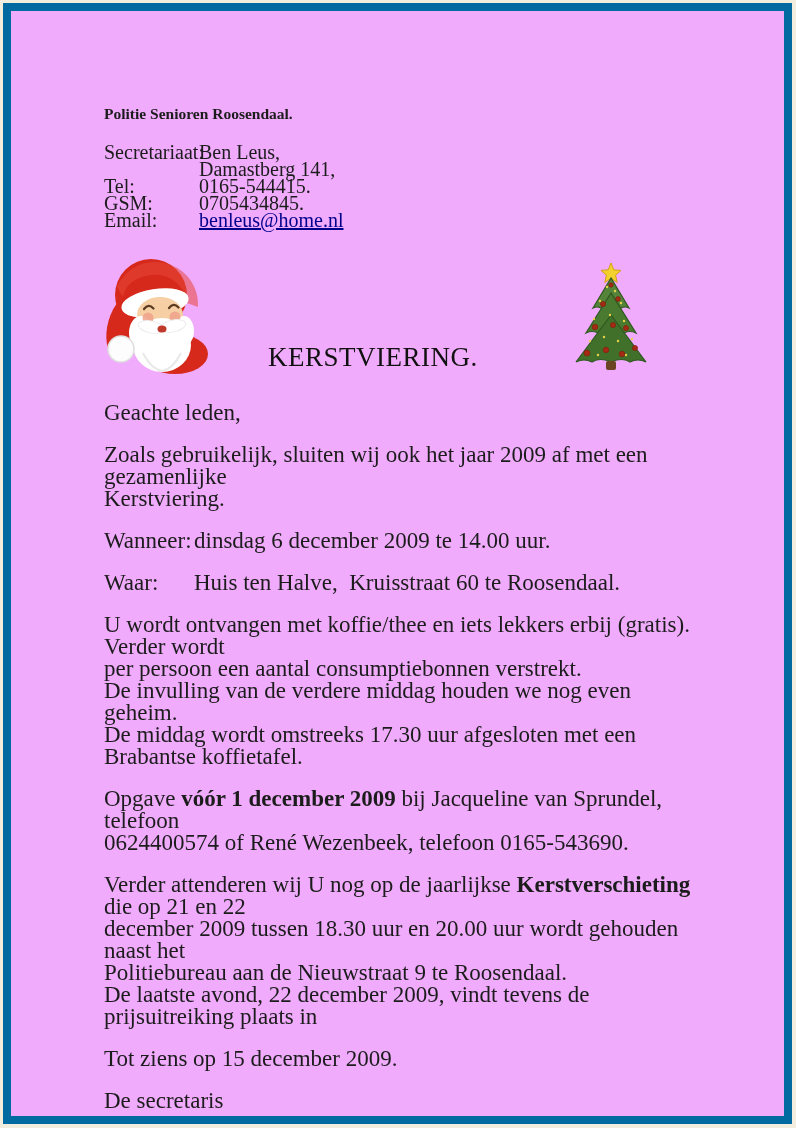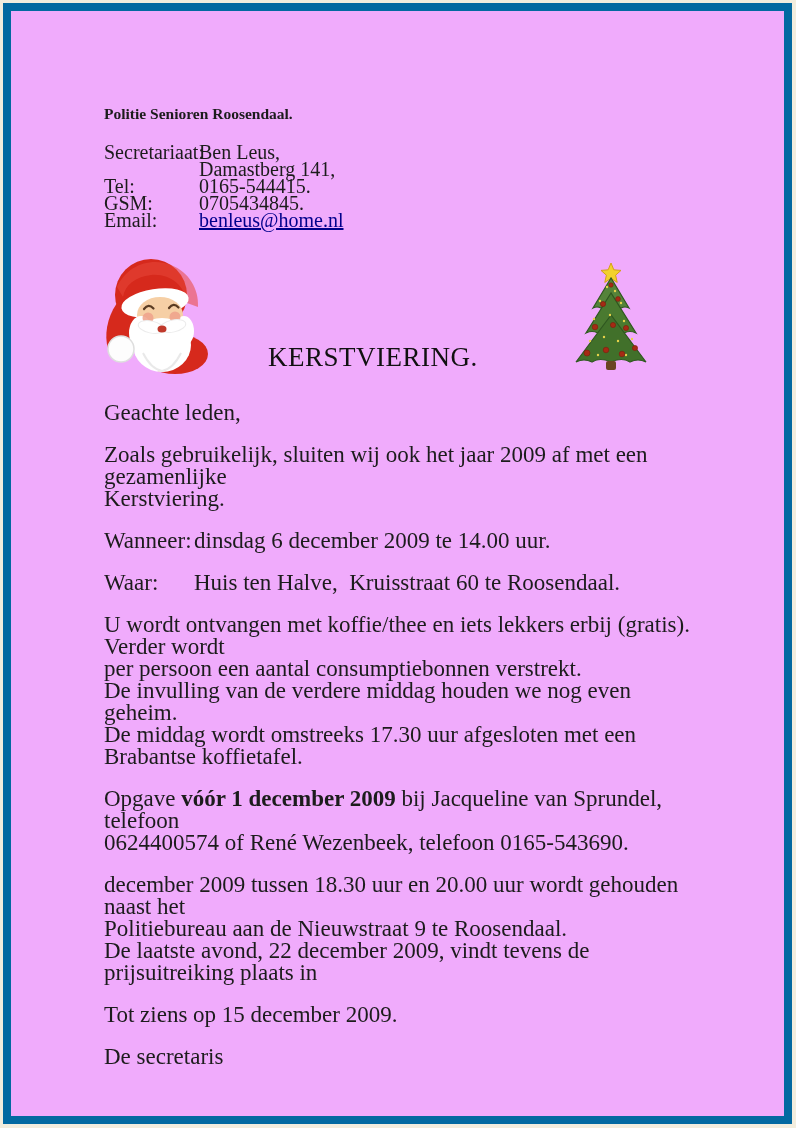--- a/index.html
+++ b/index.html
@@ -170,20 +170,21 @@
           <div class="line"><span>U wordt ontvangen met koffie/thee en iets lekkers erbij (gratis). Verder wordt</span></div>
           <div class="line"><span>per persoon een aantal consumptiebonnen verstrekt.</span></div>
           <div class="line"><span>De invulling van de verdere middag houden we nog even geheim.</span></div>
           <div class="line"><span>De middag wordt omstreeks 17.30 uur afgesloten met een Brabantse koffietafel.</span></div>
         </div>
         <div class="para">
           <div class="line"><span>Opgave </span><span class="seg-b">vóór 1 december 2009</span><span> bij Jacqueline van Sprundel, telefoon</span></div>
           <div class="line"><span>0624400574 of René Wezenbeek, telefoon 0165-543690.</span></div>
         </div>
         <div class="para">
+          <div class="line"><span>Verder attenderen wij U nog op de jaarlijkse </span><span class="seg-b">Kerstverschieting</span><span> die op 21 en 22</span></div>
           <div class="line"><span>december 2009 tussen 18.30 uur en 20.00 uur wordt gehouden naast het</span></div>
           <div class="line"><span>Politiebureau aan de Nieuwstraat 9 te Roosendaal.</span></div>
           <div class="line"><span>De laatste avond, 22 december 2009, vindt tevens de prijsuitreiking plaats in</span></div>
         </div>
         <div class="para">
           <div class="line"><span>Tot ziens op 15 december 2009.</span></div>
         </div>
         <div class="para">
           <div class="line"><span>De secretaris</span></div>
         </div>

